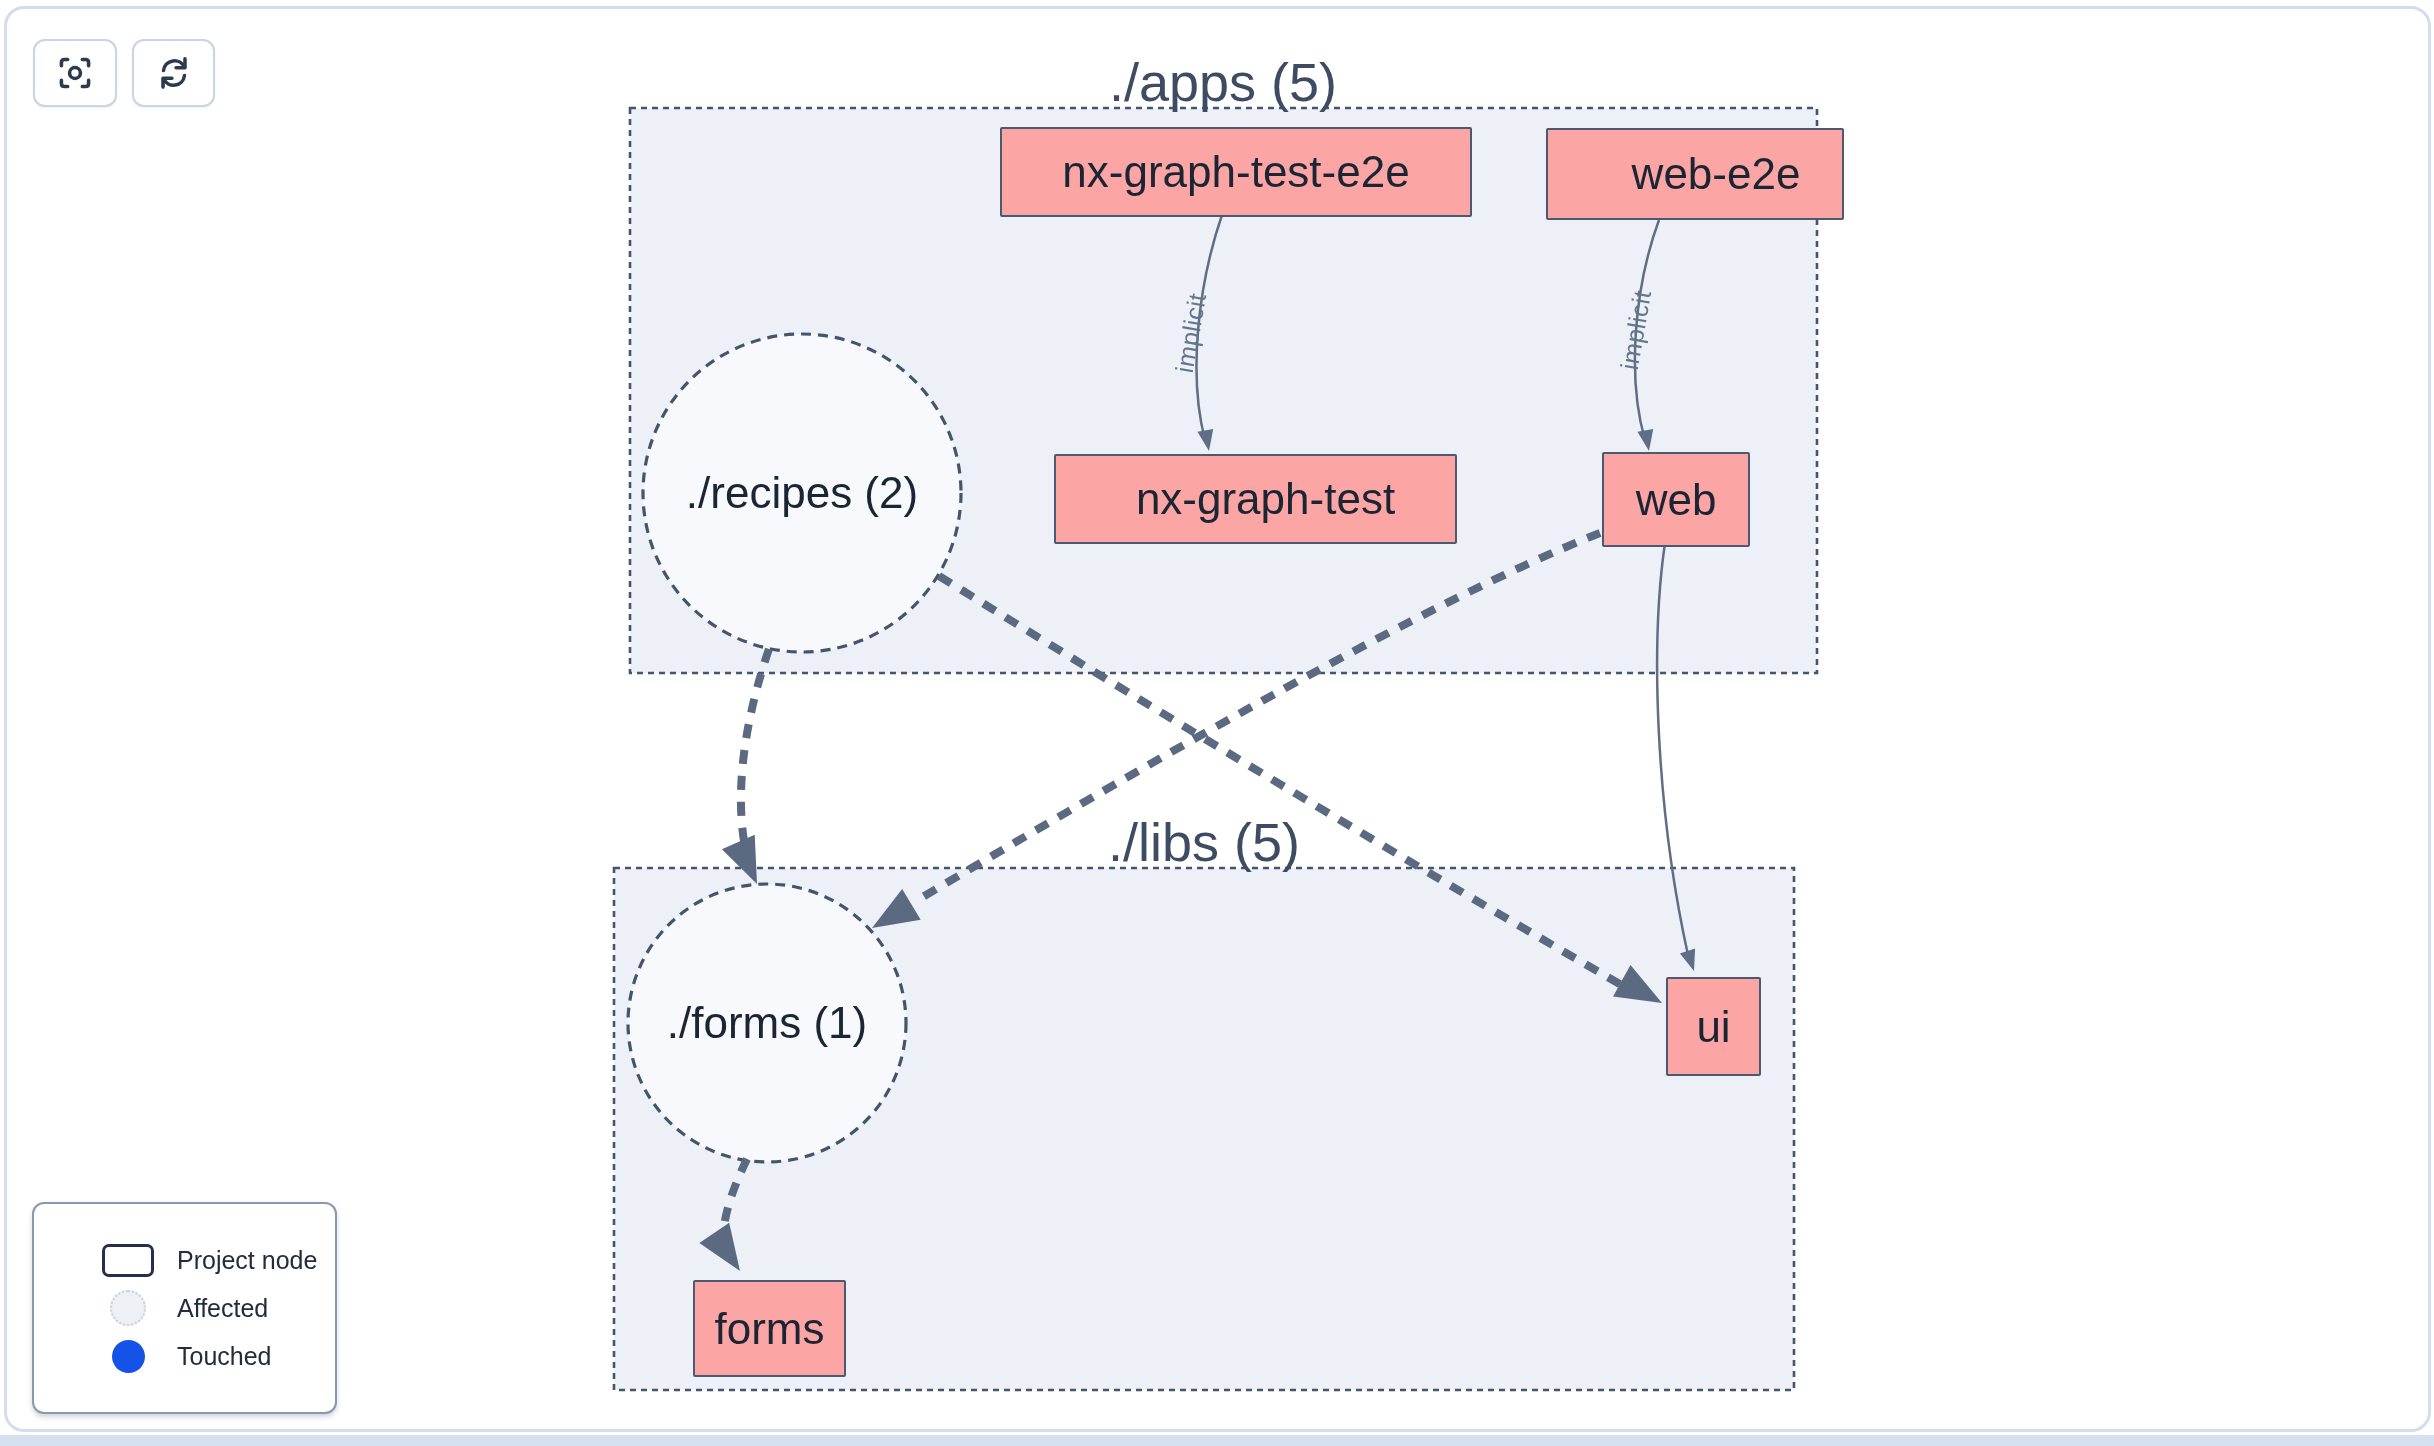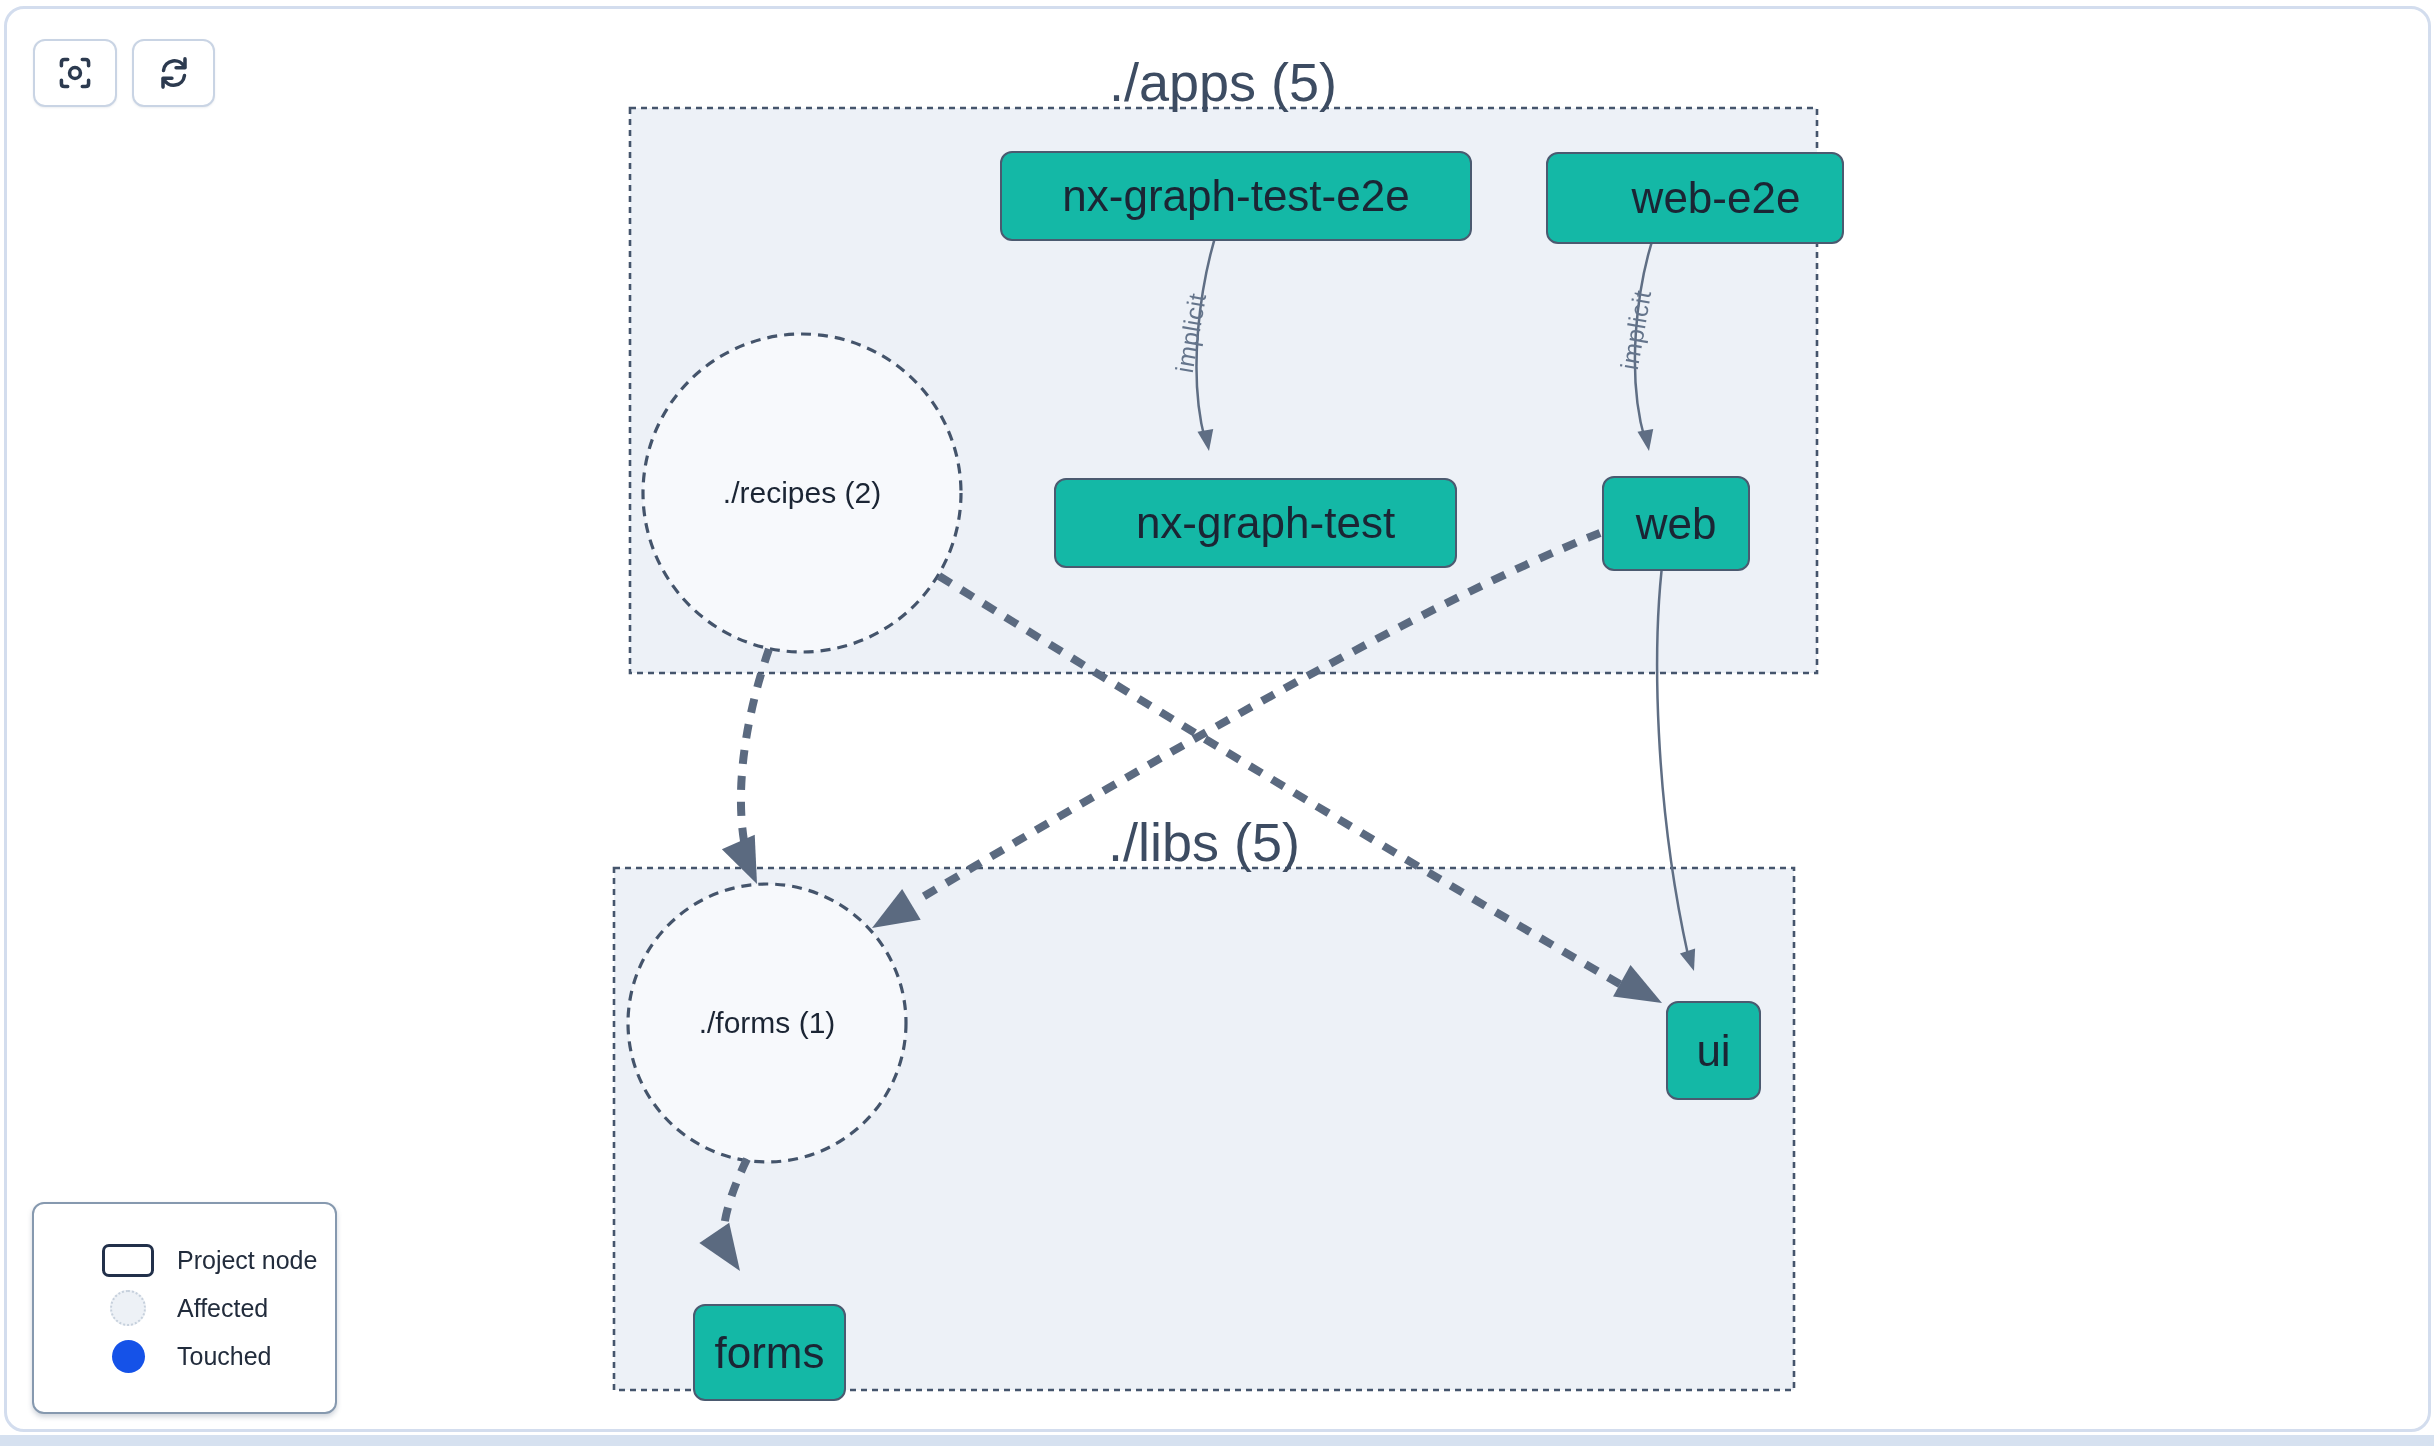--- a/index.html
+++ b/index.html
@@ -25,27 +25,27 @@
   }
   .tool-btn svg{stroke:#2c3a4f;fill:none;stroke-width:3.4;stroke-linecap:round;stroke-linejoin:round;}
 
   
   .group-label{
     position:absolute;z-index:3;transform:translate(-50%,-50%);
     font-size:54px;color:#3d4c62;white-space:nowrap;
   }
   .node{
     position:absolute;z-index:3;
-    background:#14b8a6;border:2.5px solid #4b5a70;border-radius:12px;
+    background:#fca5a5;border:2.5px solid #4b5a70;border-radius:2px;
     display:flex;align-items:center;justify-content:center;
-    font-size:44px;color:#1b2534;white-space:nowrap;cursor:pointer;margin-top:24px;
+    font-size:44px;color:#1b2534;white-space:nowrap;cursor:pointer;
   }
   .circle-label{
     position:absolute;z-index:3;transform:translate(-50%,-50%);
-    font-size:30px;color:#1b2534;white-space:nowrap;cursor:pointer;
+    font-size:44px;color:#1b2534;white-space:nowrap;cursor:pointer;
   }
   .edge-label{
     position:absolute;z-index:3;transform:translate(-50%,-50%) rotate(-80deg);
     font-size:25px;color:#64748b;letter-spacing:.5px;white-space:nowrap;
   }
 
   
   .legend{
     position:absolute;left:32px;top:1202px;width:301px;height:208px;z-index:4;
     background:#ffffff;border:2px solid #8699af;border-radius:12px;

